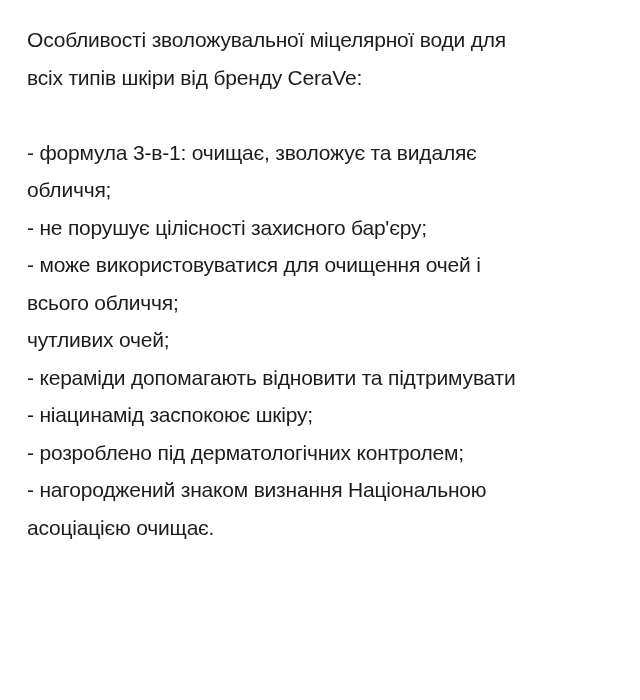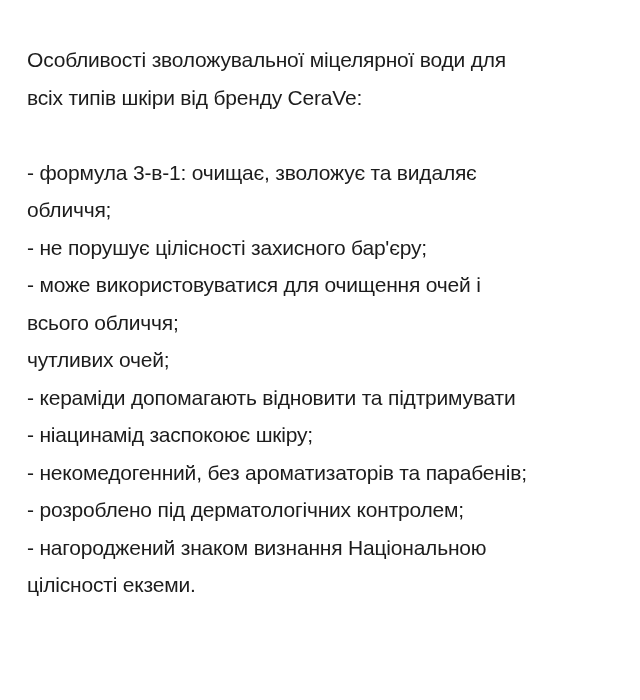--- a/index.html
+++ b/index.html
@@ -16,21 +16,20 @@
     .doc {
       position: absolute;
       left: 27px;
       top: 21px;
       width: 600px;
       font-family: "Liberation Sans", sans-serif;
       font-size: 21px;
       line-height: 37.5px;
       color: #1c1c1c;
       letter-spacing: -0.2px;
-      margin-top: 20px;
     }
     .line {
       white-space: nowrap;
       display: block;
     }
     .blank {
       height: 37.5px;
     }
   </style>
 </head>
@@ -57,23 +56,20 @@
     <div>
       <span class="line">чутливих очей;</span>
     </div>
     <div>
       <span class="line">- кераміди допомагають відновити та підтримувати</span>
     </div>
     <div>
       <span class="line">- ніацинамід заспокоює шкіру;</span>
     </div>
     <div>
-      <span class="line">- некомедогенний, без ароматизаторів та парабенів;</span>
-    </div>
-    <div>
       <span class="line">- розроблено під дерматологічних контролем;</span>
     </div>
     <div>
       <span class="line">- нагороджений знаком визнання Національною</span>
-      <span class="line">цілісності екземи.</span>
+      <span class="line">асоціацією очищає.</span>
     </div>
   </div>
 </div>
 
 </body></html>

